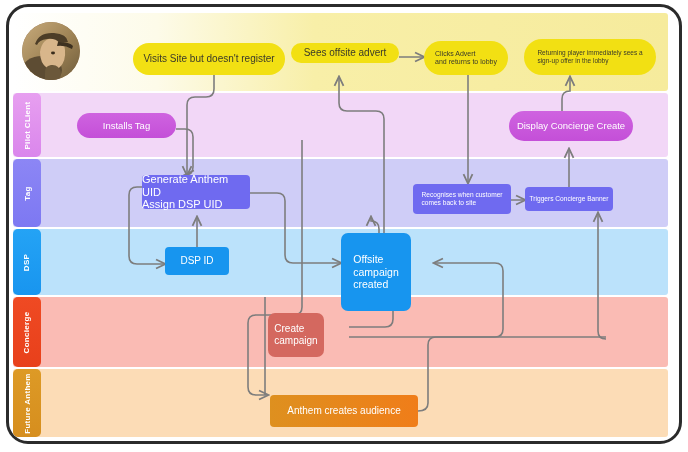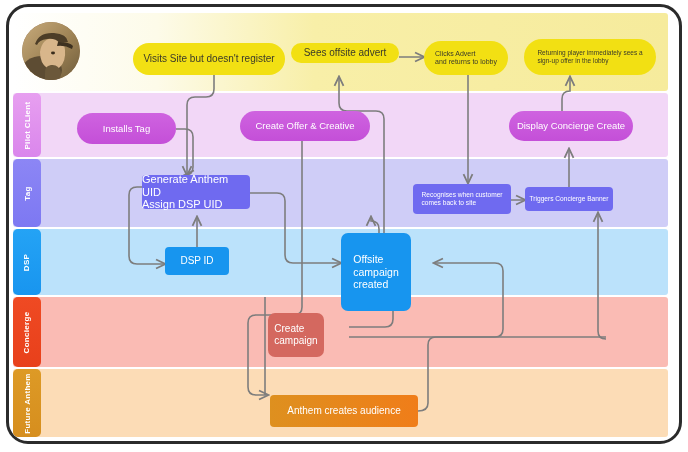--- a/index.html
+++ b/index.html
@@ -222,23 +222,22 @@
     <div class="node pill yellow" style="left:124px; top:36px; width:152px; height:32px; font-size:10px;">Visits Site but doesn't register</div>
 
     <div class="node pill yellow" style="left:282px; top:36px; width:108px; height:20px; font-size:10px;">Sees offsite advert</div>
 
     <div class="node pill yellow" style="left:415px; top:34px; width:84px; height:34px; font-size:7px;">Clicks Advert
 and returns to lobby</div>
 
     <div class="node pill yellow" style="left:515px; top:32px; width:132px; height:36px; font-size:6.5px;">Returning player immediately sees a
 sign-up offer in the lobby</div>
 
-    <div class="node pill purple" style="left:68px; top:106px; width:99px; height:31px; font-size:9.5px;">Installs Tag</div>
-
-    <div class="node pill purple" style="left:231px; top:104px; width:130px; height:30px; font-size:9.5px;">Create Offer &amp; Creative</div>
+    <div class="node pill purple" style="left:68px; top:106px; width:99px; height:25px; font-size:9.5px;">Installs Tag</div>
+
 
     <div class="node pill purple" style="left:500px; top:104px; width:124px; height:30px; font-size:9.5px;">Display Concierge Create</div>
 
     <div class="node rect indigo" style="left:133px; top:168px; width:108px; height:34px; font-size:11px;">Generate Anthem UID
 Assign DSP UID</div>
 
     <div class="node rect indigo" style="left:404px; top:177px; width:98px; height:30px; font-size:6.6px;">Recognises when customer
 comes back to site</div>
 
     <div class="node rect indigo" style="left:516px; top:180px; width:88px; height:24px; font-size:6.6px;">Triggers Concierge Banner</div>

